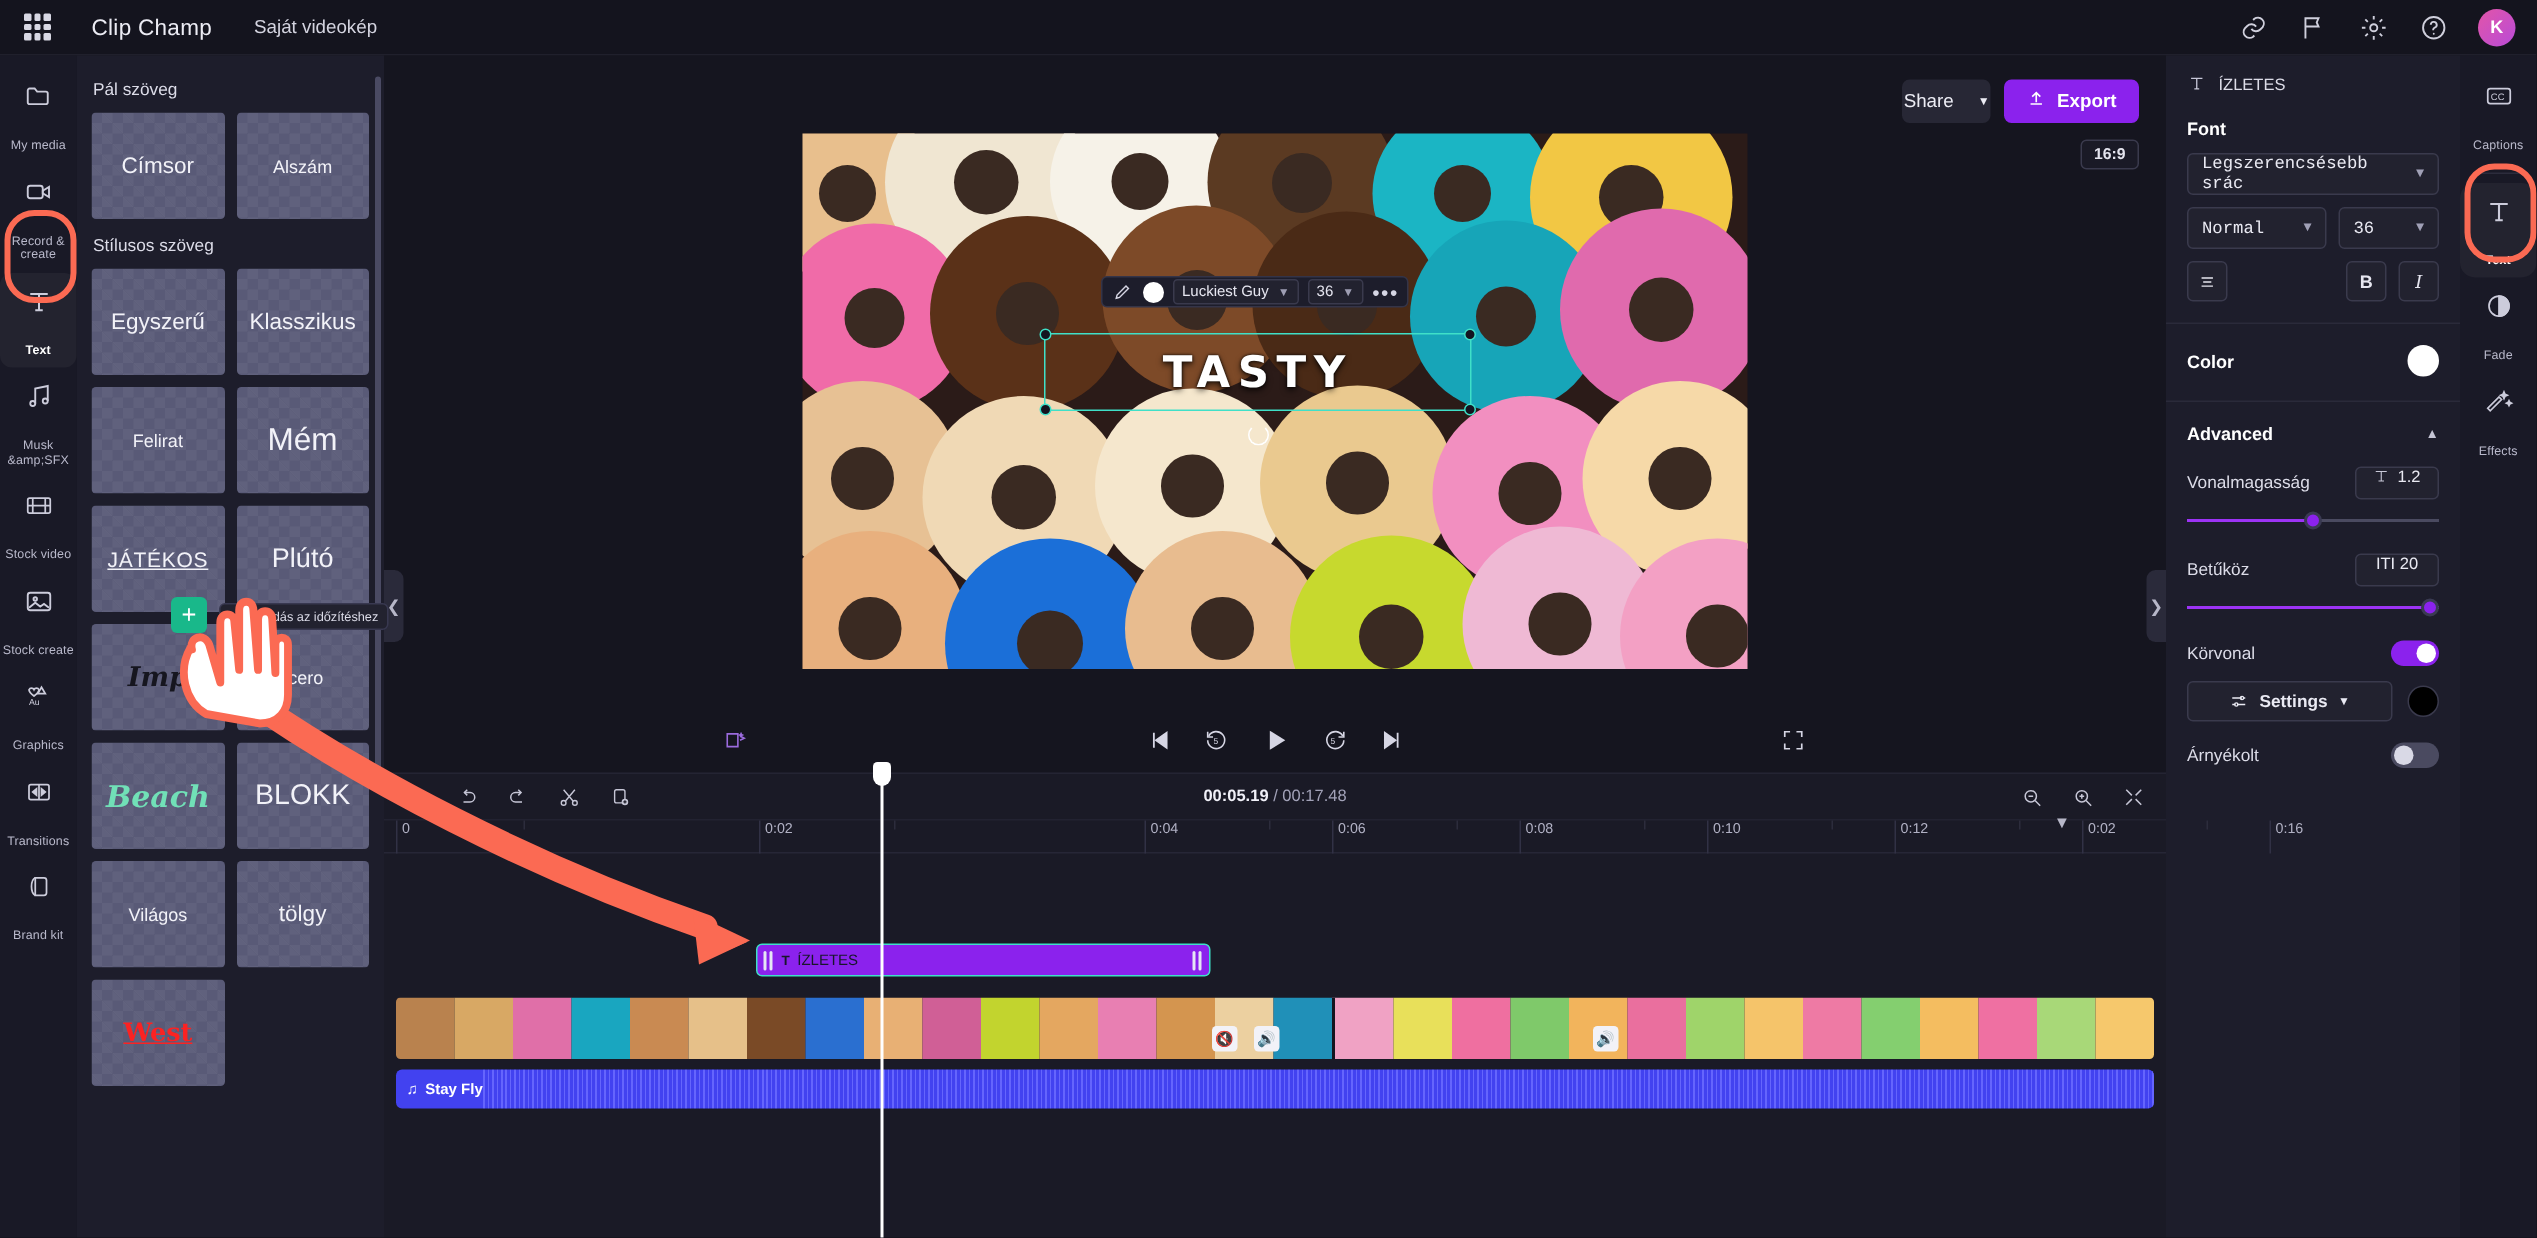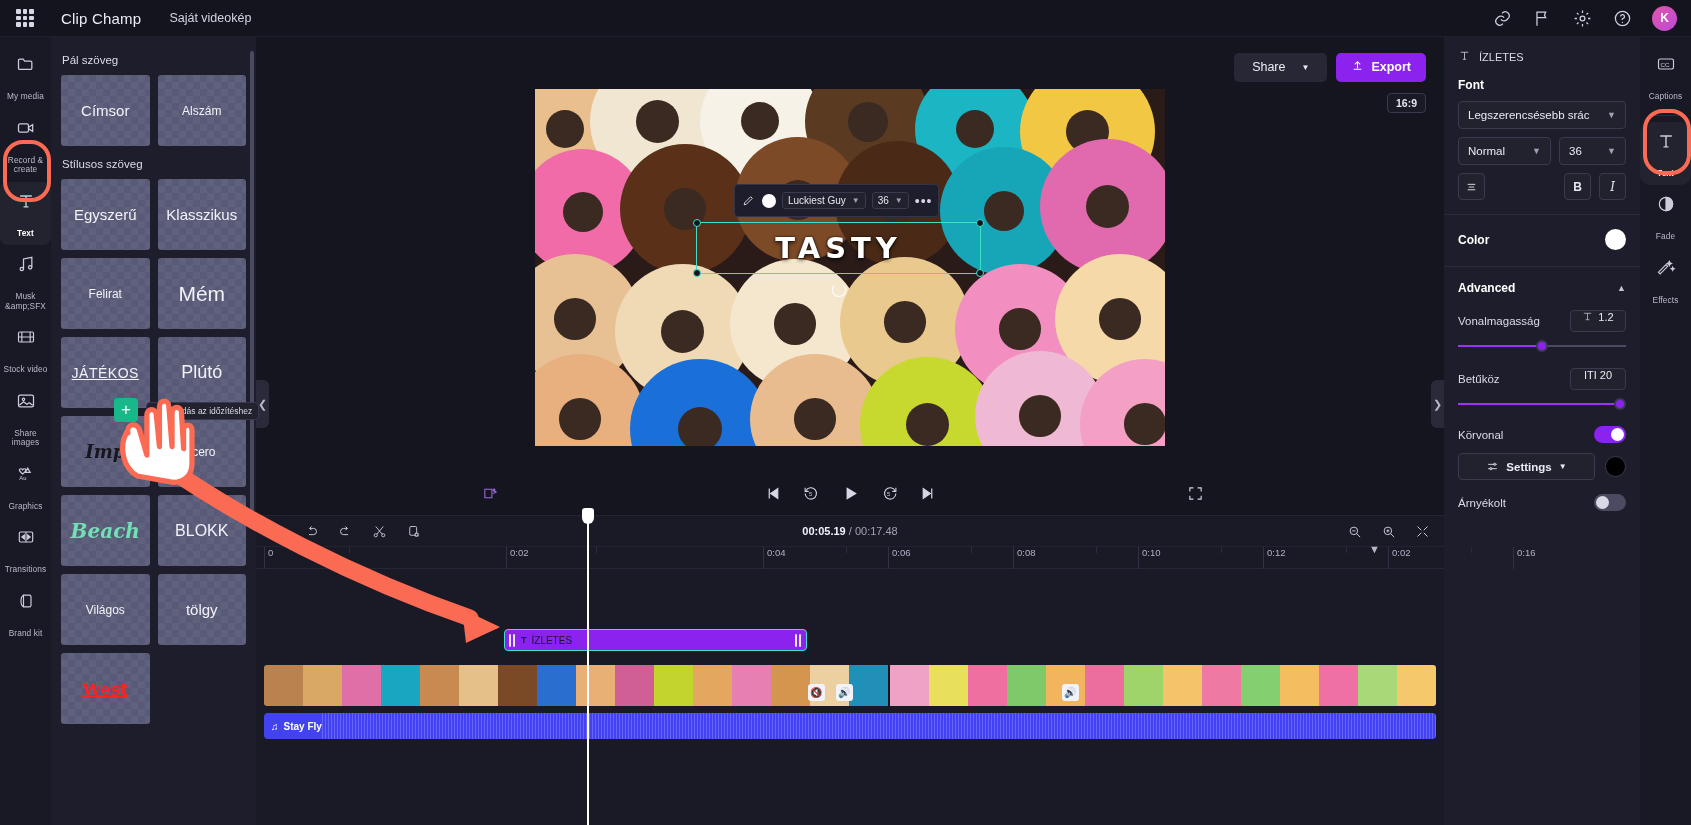--- a/index.html
+++ b/index.html
@@ -74,40 +74,40 @@
     display: flex; align-items: center; justify-content: center;
     color: #f2f2f8; font-size: 15px; cursor: pointer; overflow: hidden;
     position: relative;
   }
   .tile.t-small { font-size: 12px; }
   .tile.t-mem { font-size: 21px; }
   .tile.t-play { font-size: 14px; letter-spacing:.5px;text-decoration:underline;}
   .tile.t-pluto { font-size: 18px; }
   .tile.t-beach { font-family: "DejaVu Serif", serif; font-style: italic; font-size: 20px; color: #71e0b7; font-weight: bold;}
   .tile.t-imp { font-family:"DejaVu Serif",serif; font-style: italic; font-weight: bold; font-size: 18px; color:#16161f;}
-  .tile.t-blokk { font-size: 16px; }
+  .tile.t-blokk { font-size: 19px; }
   .tile.t-west { font-family:"DejaVu Serif",serif; font-weight: bold; color: #fb2222; font-size: 17px; text-decoration: underline;}
   .tile.t-tolgy { font-size: 15px; }
   .panel-scroll { position: absolute; right: 2px; top: 14px; width: 4px; height: 470px; background: #4a4a63; border-radius: 3px;}
 
   
   .collapse-l, .collapse-r {
     position: absolute; width: 13px; height: 48px; background: #2a2a3a;
     display:flex;align-items:center;justify-content:center; color:#b7b7c8;
     font-size:11px; cursor:pointer; z-index: 6;
   }
   .collapse-l { left: 256px; top: 343px; border-radius: 0 6px 6px 0;}
   .collapse-r { right: 0px; top: 343px; border-radius: 6px 0 0 6px;}
 
   
   .stage { flex: 1; display: flex; flex-direction: column; background: #15151f; min-width: 0; position: relative;}
   .stage-top { height: 50px; display: flex; align-items: center; justify-content: flex-end; padding: 10px 18px 0 0; gap: 9px;}
   .btn-share {
     background: #272735; color: #ececf4; border: none; border-radius: 5px;
-    height: 29px; padding: 0 18px; font-size: 12.5px; cursor: pointer;
+    height: 29px; padding: 0 1px; font-size: 12.5px; cursor: pointer;
     display:flex; align-items:center; gap: 16px;
   }
   .btn-export {
     background: #8b22ed; color: #fff; border:none; border-radius: 5px;
     height: 29px; padding: 0 15px; font-size: 12.5px; font-weight: bold; cursor:pointer;
     display:flex;align-items:center;gap:7px;
   }
   .ratio-badge {
     position: absolute; right: 18px; top: 56px;
     border: 1px solid #3a3a4d; border-radius: 4px; padding: 3px 8px;
@@ -132,21 +132,21 @@
     font-family:"DejaVu Sans", sans-serif;
     text-shadow: 0 0 2px #000, 0 2px 4px rgba(0,0,0,.7);
   }
   .hdl { position:absolute; width:8px;height:8px;border:1px solid #3fe0c8;background:#141420;border-radius:50%;}
   .hdl.tl{left:-4px;top:-4px;} .hdl.tr{right:-4px;top:-4px;}
   .hdl.bl{left:-4px;bottom:-4px;} .hdl.br{right:-4px;bottom:-4px;}
   .rot { position:absolute; left:50%; margin-left:-7px; bottom:-24px; width:14px;height:14px;
          border:1.5px solid #fff; border-radius:50%; border-top-color:transparent;}
 
   .floattb {
-    position:absolute; left:199px; top:95px; height:33px;
+    position:absolute; left:199px; top:95px; height:21px;
     background:#1d1d2b; border:1px solid #343448; border-radius:4px;
     display:flex; align-items:center; padding: 0 5px; gap: 6px; z-index:4;
   }
   .floattb .fi { width:16px;height:16px;display:flex;align-items:center;justify-content:center;color:#d6d6e4;cursor:pointer;}
   .floattb .fi svg{width:13px;height:13px;}
   .swatch-sm { width:14px;height:14px;border-radius:50%;background:#fff;cursor:pointer;}
   .mini-sel {
     height:17px; border:1px solid #3a3a4d; border-radius:3px; background:#22222f;
     font-size:10px; color:#e6e6f0; display:flex;align-items:center;
     padding:0 5px; gap:6px; cursor:pointer;
@@ -212,21 +212,21 @@
   .tl-chev { position:absolute; right:64px; top:-26px; color:#b7b7c8; font-size:11px; cursor:pointer;}
 
   
   .rpanel { width:196px; flex:0 0 196px; background:#1d1d2b; padding: 12px 14px 0 14px; overflow:hidden;}
   .rp-title { display:flex; align-items:center; gap:8px; font-size:11px; color:#dcdce8; margin-bottom:14px;}
   .rp-title svg{width:13px;height:13px;color:#c7c7d8;}
   .rp-h { font-size:12px; font-weight:bold; color:#fff; margin-bottom:9px;}
   .sel {
     height:28px; border:1px solid #3a3a4d; border-radius:4px; background:#22222f;
     display:flex;align-items:center; justify-content:space-between; padding:0 9px;
-    font-size:11.5px; color:#e9e9f2; cursor:pointer; margin-bottom:8px;
+    font-size:11.5px; color:#e9e9f2; cursor:pointer; margin-bottom:8px;font-family:Liberation Mono, monospace;
   }
   .sel .cv { font-size:9px; color:#a0a0b6;}
   .row2 { display:flex; gap:8px; margin-bottom:8px;}
   .row2 .sel { flex:1; margin-bottom:0;}
   .row2 .sel.sz { flex:0 0 67px;}
   .fmt-row { display:flex; align-items:center; margin-bottom: 14px;}
   .sqbtn {
     width:27px;height:27px;border:1px solid #3a3a4d;border-radius:4px;background:#22222f;
     display:flex;align-items:center;justify-content:center;color:#e6e6f0;font-size:12px;cursor:pointer;
   }
@@ -380,21 +380,21 @@
         <div class="rl">Stock video</div>
       </div>
       <div class="rail-item">
         <div class="ri">
           <svg viewBox="0 0 24 24" fill="none" stroke="currentColor" stroke-width="1.5">
               <rect x="3" y="5" width="18" height="14" rx="2"></rect>
               <circle cx="9" cy="10" r="1.4"></circle>
               <path d="M4 17l5-4 4 3 3-2 4 3"></path>
             </svg>
         </div>
-        <div class="rl">Share images</div>
+        <div class="rl">Stock create</div>
       </div>
       <div class="rail-item">
         <div class="ri">
           <svg viewBox="0 0 24 24" fill="none" stroke="currentColor" stroke-width="1.4">
               <path d="M6 9a2.2 2.2 0 014 0 2.2 2.2 0 014 0c0 2-4 5-4 5S6 11 6 9z" transform="translate(-2,-2)"></path>
               <path d="M14 5l3 5h-6z"></path>
               <text x="4" y="19" font-size="7" fill="currentColor" stroke="none">Au</text>
             </svg>
         </div>
         <div class="rl">Graphics</div>

